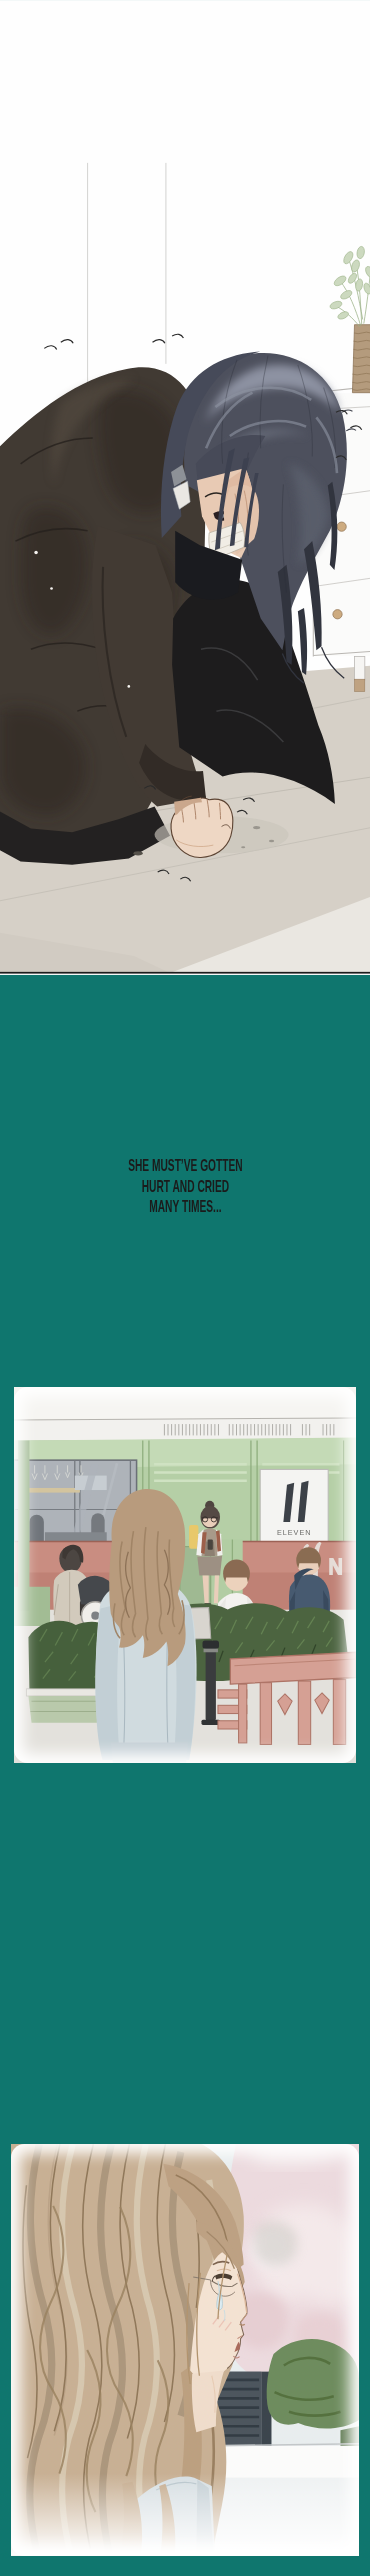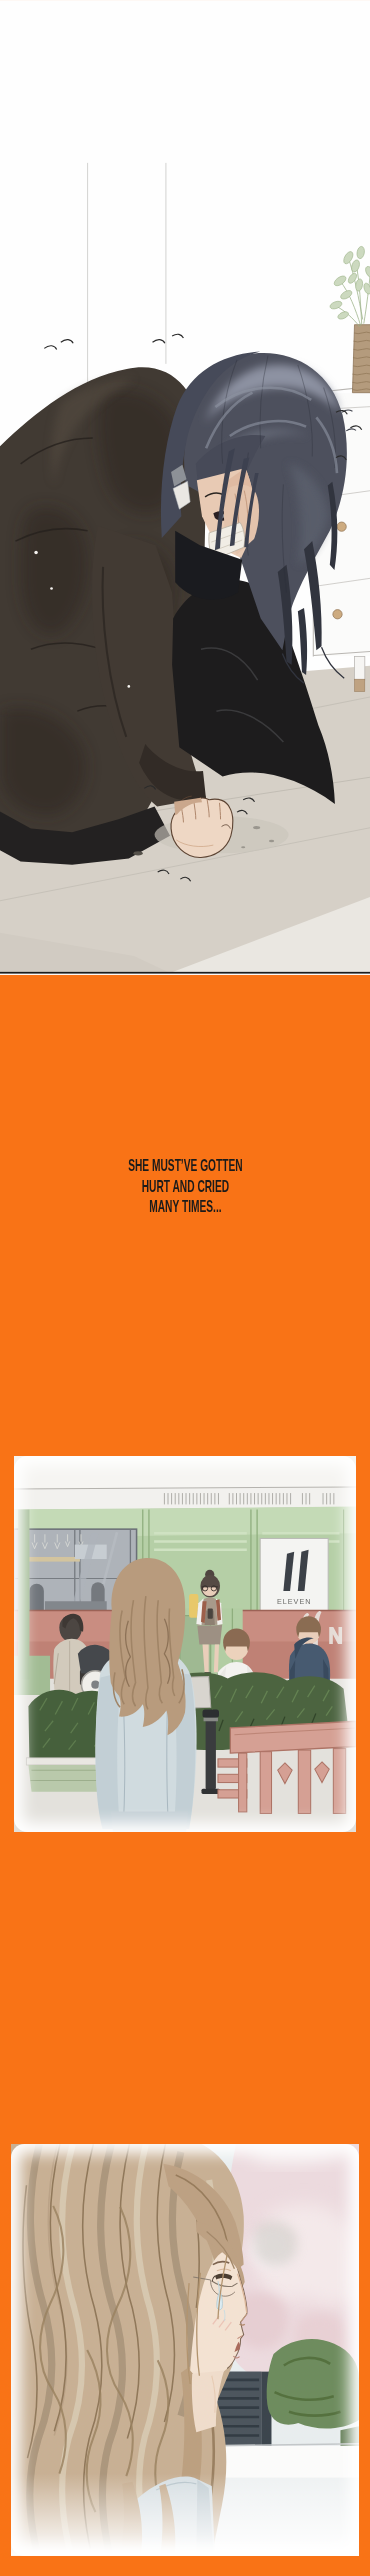--- a/index.html
+++ b/index.html
@@ -1,16 +1,16 @@
 <!DOCTYPE html>
 <html style="font-size:8.2px"><head>
 <meta charset="utf-8">
 <style>
   html,body{margin:0;padding:0;background:#ffffff;}
-  #page{position:relative;width:371px;height:2576px;background:#f97316;overflow:hidden;font-family:"Liberation Sans",sans-serif;}
+  #page{position:relative;width:371px;height:2576px;background:#0f766e;overflow:hidden;font-family:"Liberation Sans",sans-serif;}
   .cap{position:absolute;width:371px;text-align:center;color:#1b1b1b;font-weight:700;
        font-size:17px;line-height:20.6px;letter-spacing:0px;}
   .cap .in{display:inline-block;transform:scaleX(0.6);transform-origin:center top;}
   .panel{position:absolute;}
   .fade{position:absolute;left:0;top:0;right:0;bottom:0;pointer-events:none;
         box-shadow:inset 0 0 14.4px 9.3px #ffffff;border-radius:13.4px;}
 </style>
 </head>
 <body>
 <div id="page">
@@ -207,21 +207,21 @@
         <circle cx="100" cy="1142" r="2.6"></circle>
         <circle cx="250" cy="1332" r="2.6"></circle>
       </g>
 
       <rect x="0" y="1886" width="720" height="3.4" fill="#1c1c1c"></rect>
     </svg>
   </div>
 
   <div class="cap" style="top:1156px;"><span class="in">SHE MUST’VE GOTTEN<br>HURT AND CRIED<br>MANY TIMES...</span></div>
 
-  <div class="panel" style="left:14.4px;top:1456px;width:342px;height:376px;">
+  <div class="panel" style="left:14.4px;top:1387px;width:342px;height:376px;">
     <svg width="342" height="376" viewBox="0 0 664 730">
       <rect width="664" height="730" fill="#f6f5f2"></rect>
 
       <rect x="0" y="420" width="664" height="310" fill="#e3e1dc"></rect>
       <path d="M0,430 L664,430" stroke="#cfccc6" stroke-width="2"></path>
 
       <rect x="0" y="62" width="664" height="46" fill="#f2f1ee"></rect>
       <path d="M0,64 L664,60" stroke="#b5b3ae" stroke-width="2" fill="none"></path>
       <path d="M0,106 L664,100" stroke="#a8a6a1" stroke-width="2" fill="none"></path>
 

